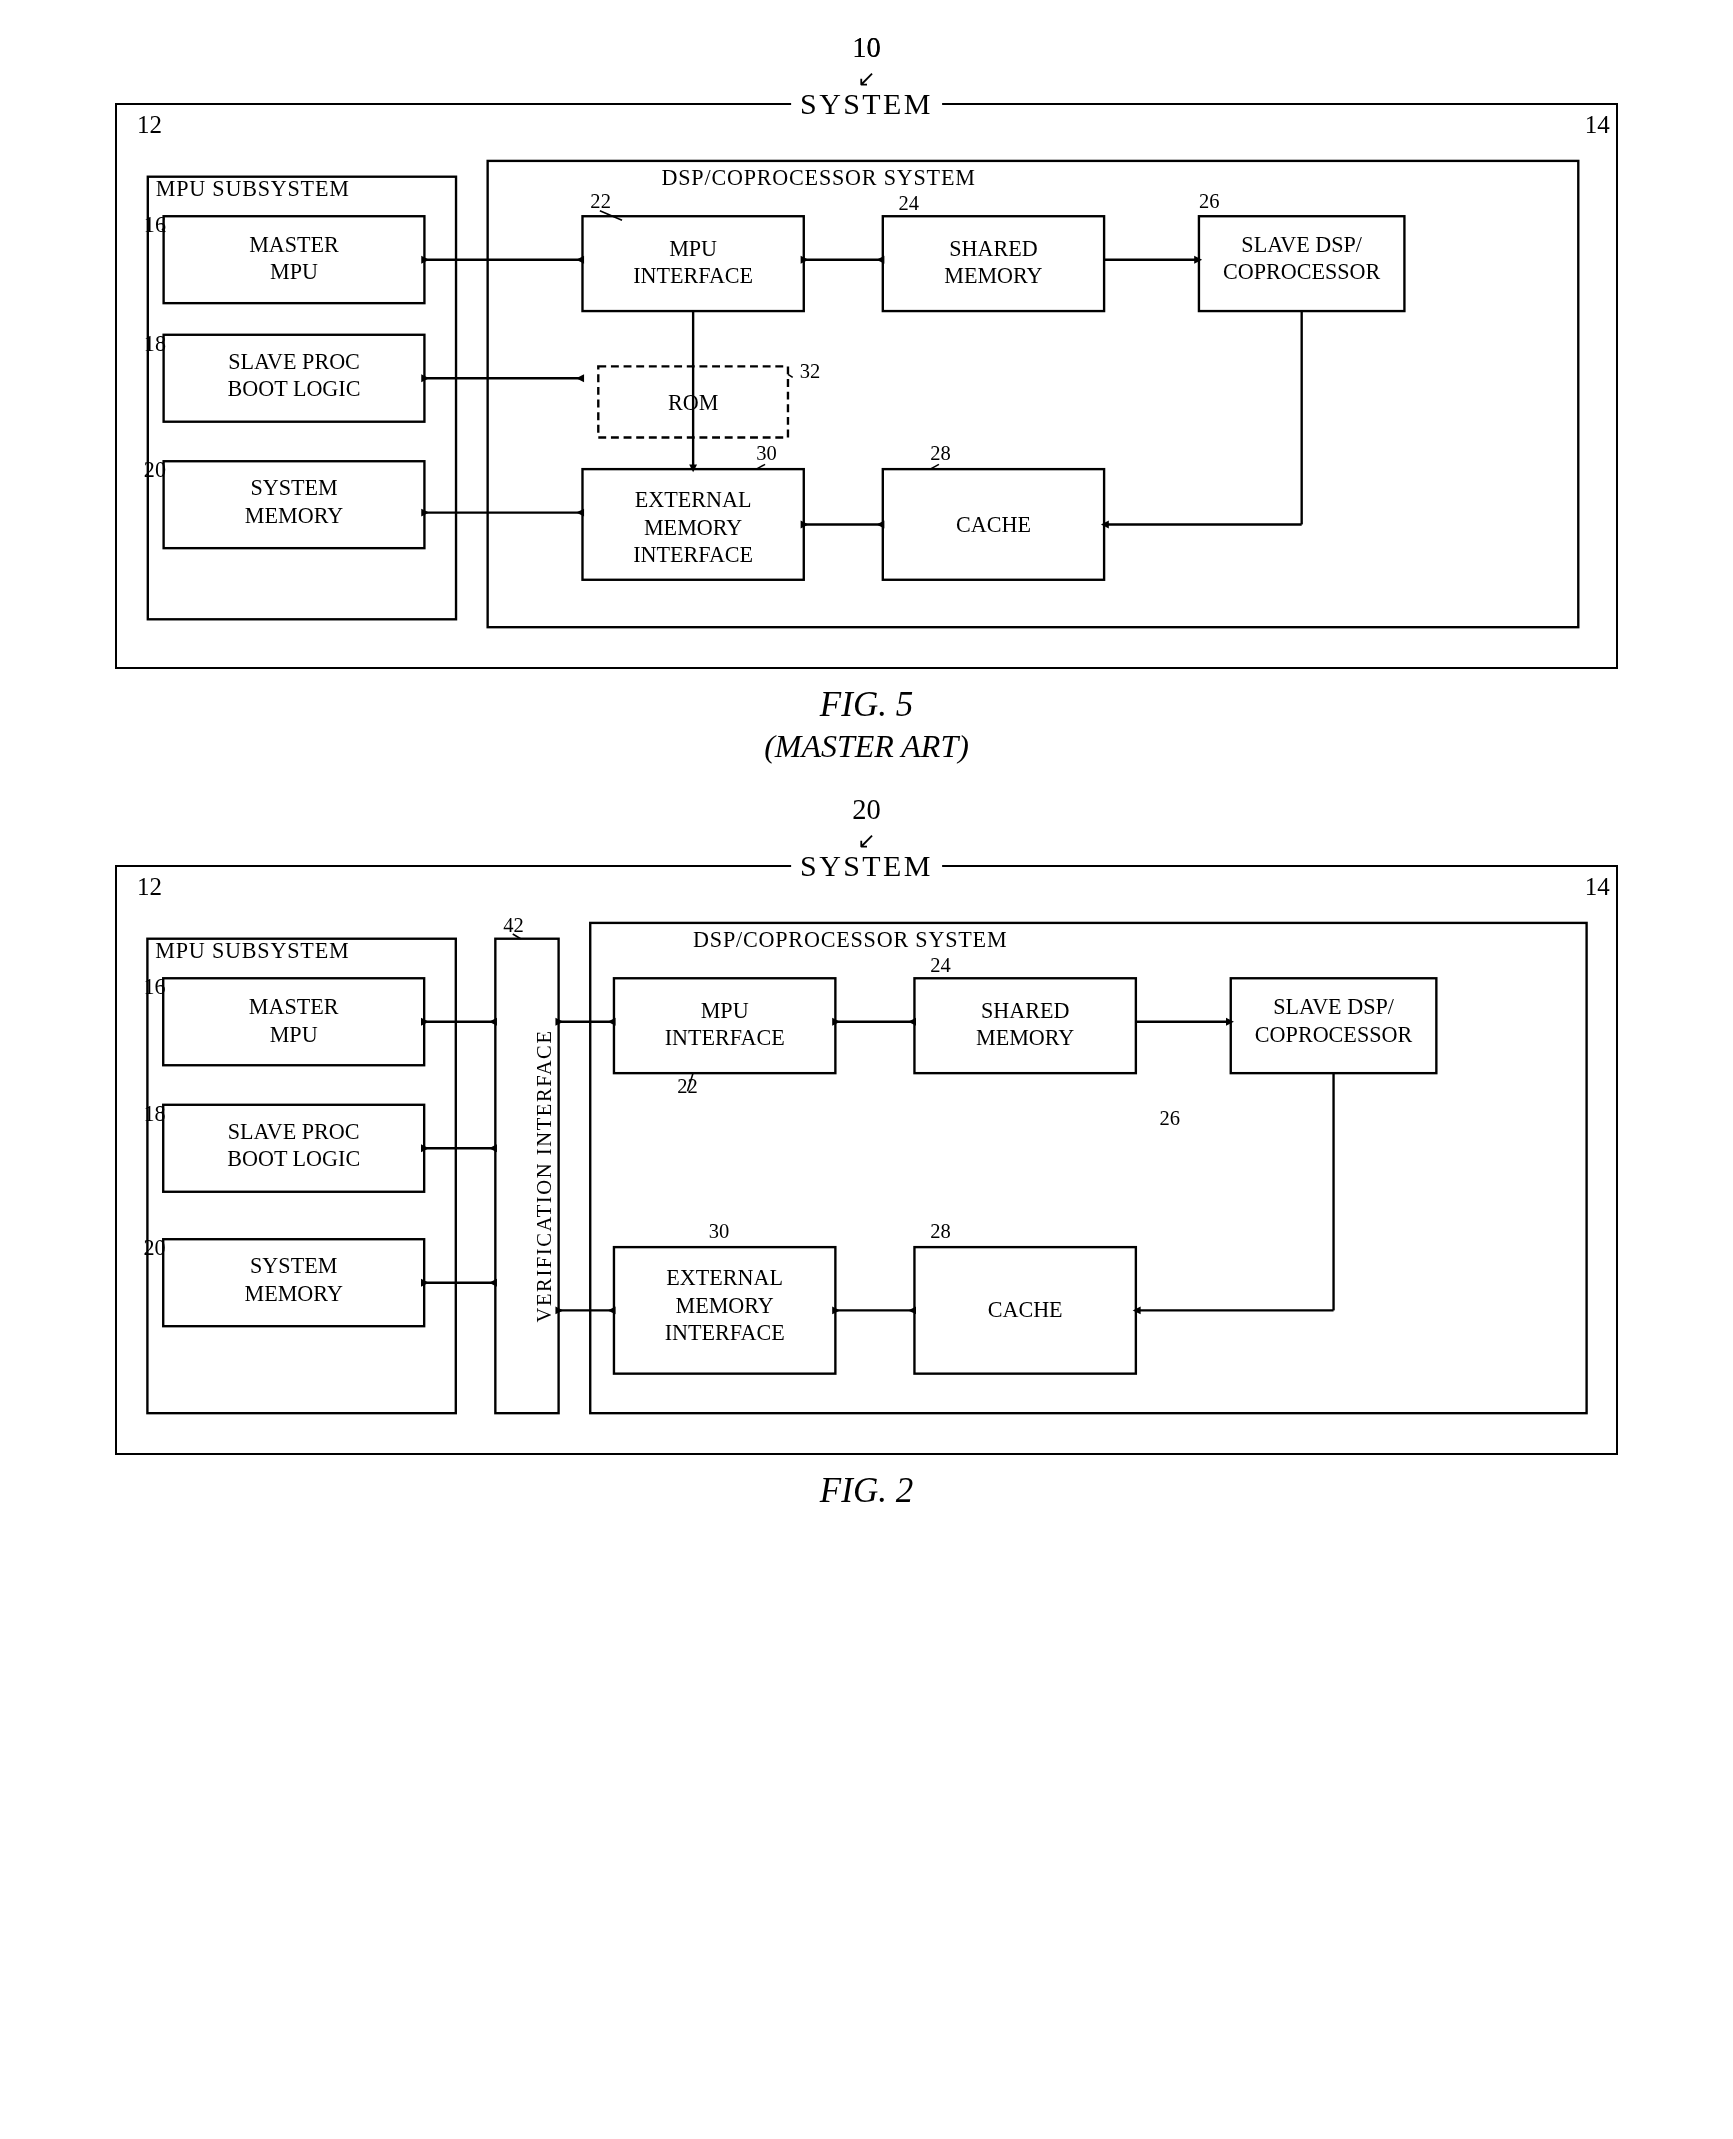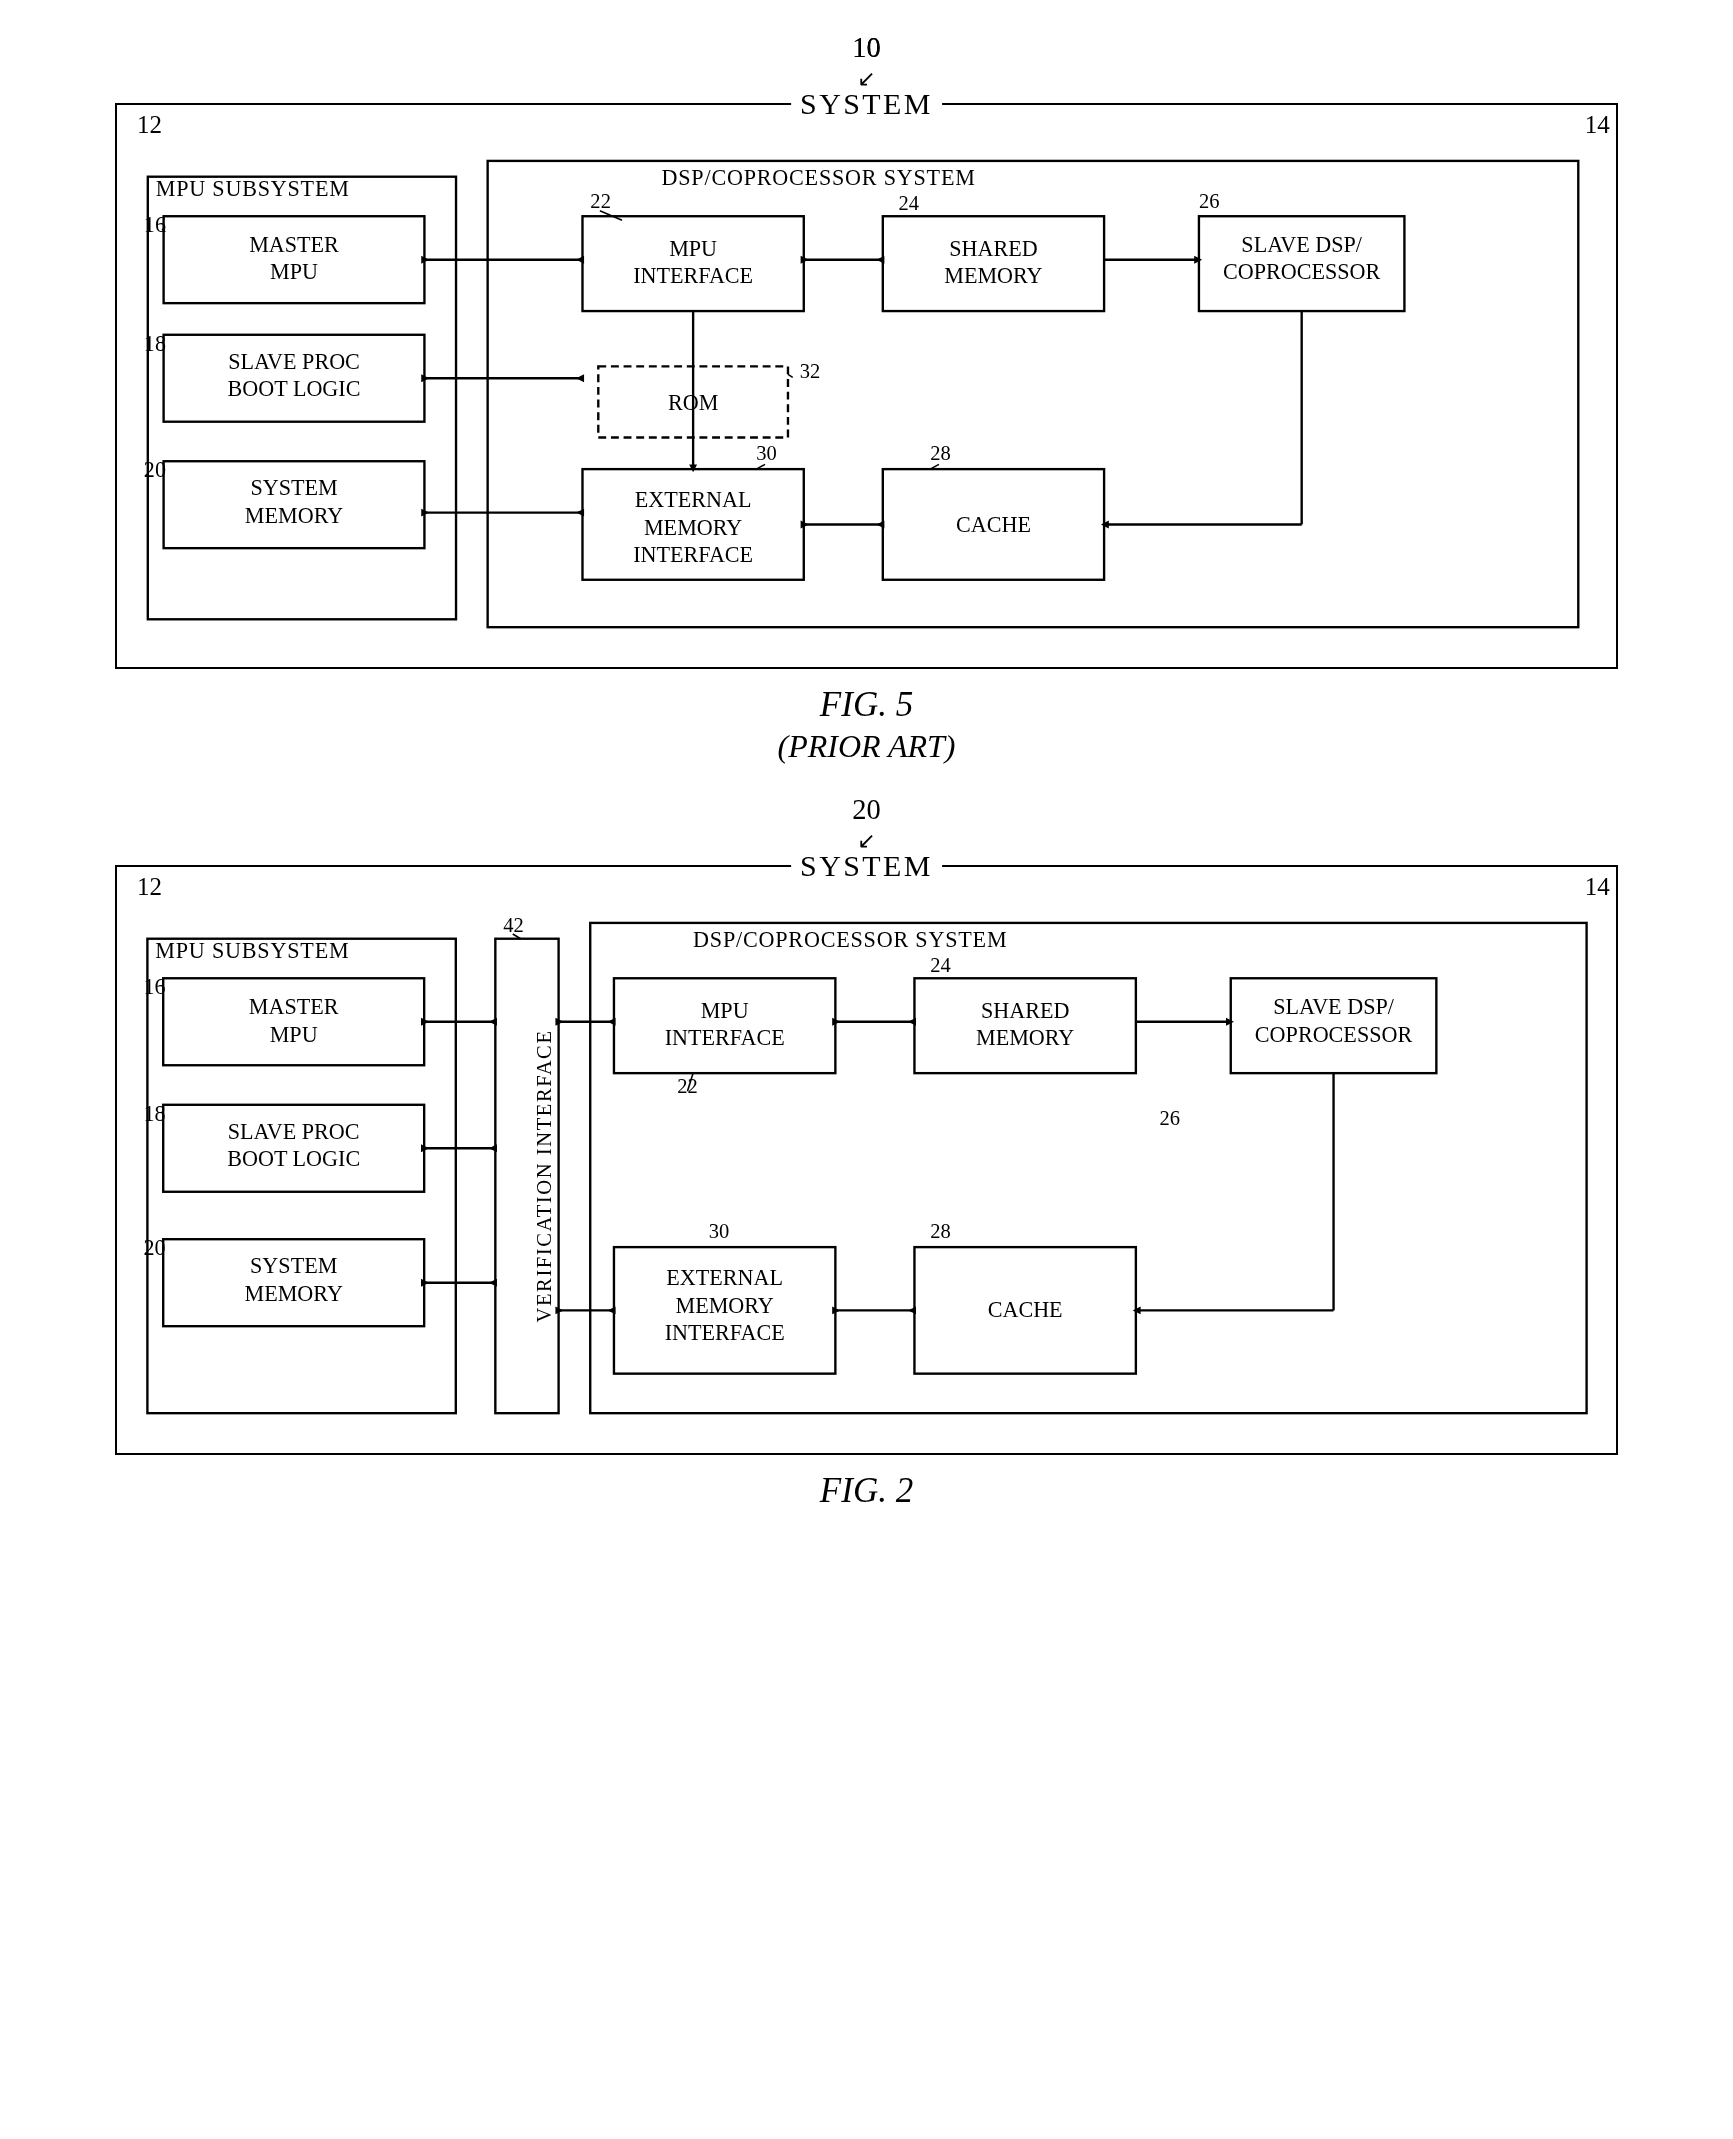--- a/index.html
+++ b/index.html
@@ -176,21 +176,21 @@
         <polygon points="942,465 932,470 942,475" fill="#000"></polygon>
 
         <line x1="700" y1="200" x2="700" y2="398" stroke="#000" stroke-width="3"></line>
         <polygon points="695,394 700,404 705,394" fill="#000"></polygon>
 
       </svg>
     </div>
 
     <div style="margin-top:16px; text-align:center;">
       <div style="font-size:35px; font-family:'Times New Roman',serif; font-style:italic;">FIG. 5</div>
-      <div style="font-size:32px; font-family:'Times New Roman',serif; font-style:italic; margin-top:3.2px;">(PRIOR ART)</div>
+      <div style="font-size:32px; font-family:'Times New Roman',serif; font-style:italic; margin-top:3.2px;">(MASTER ART)</div>
     </div>
   </div>
 
   <div class="figure-section">
 
     <div style="font-size:28.5px; margin-bottom:1.6px; font-family:'Times New Roman',serif;">20</div>
     <div style="font-size:22px; margin-bottom:3.2px;">↙</div>
 
     <div class="system-box">
       <span class="system-label">SYSTEM</span>

